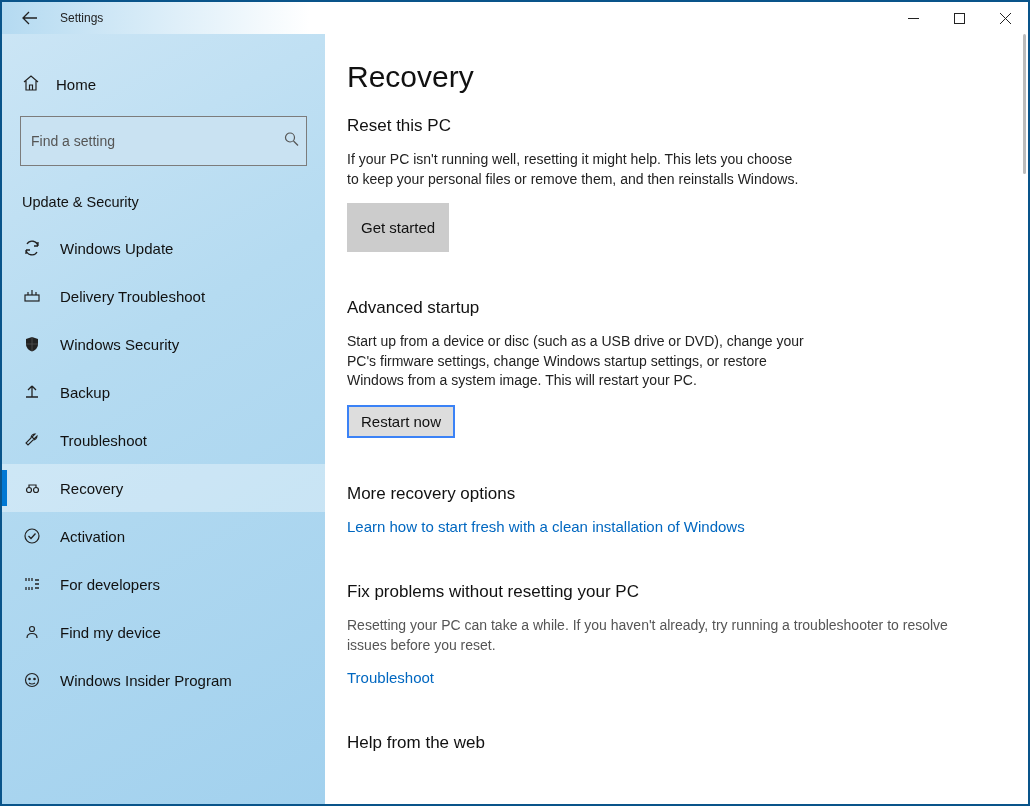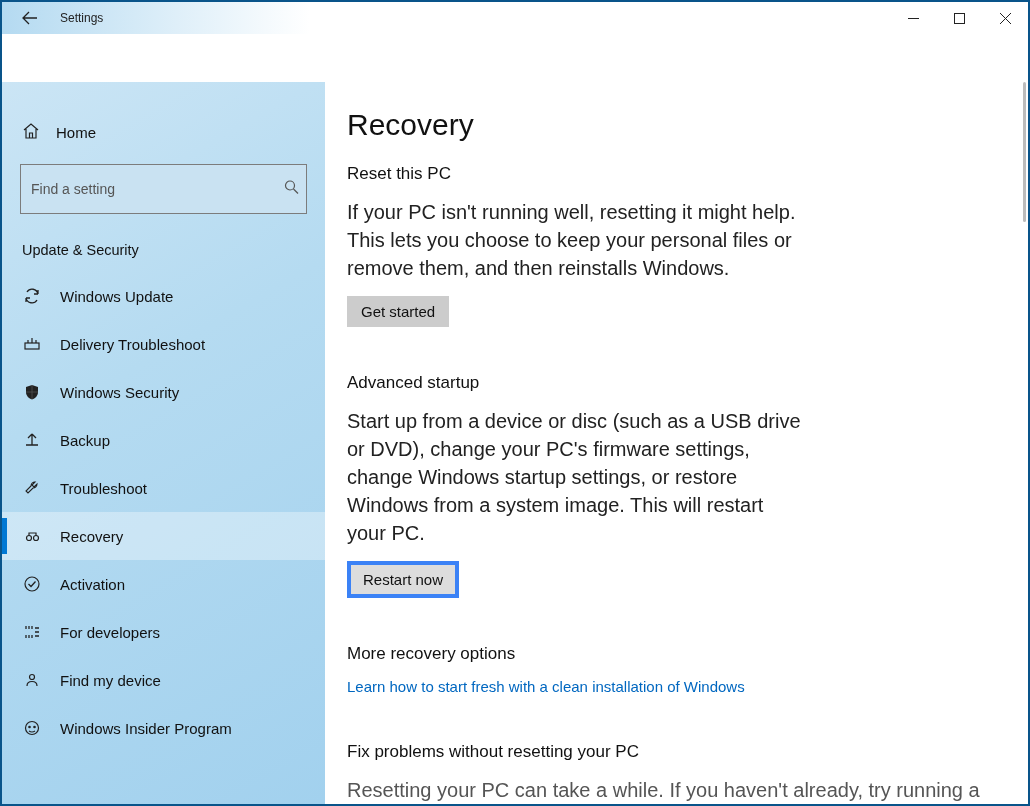--- a/index.html
+++ b/index.html
@@ -4,21 +4,20 @@
 <style>
   * { box-sizing: border-box; margin: 0; padding: 0; font-family: "Segoe UI", Arial, sans-serif; }
   html, body { width: 1030px; height: 806px; overflow: hidden; }
   .window {
     width: 1030px; height: 806px;
     border: 2px solid #09548a;
     background: #fff;
     position: relative;
     display: flex;
     flex-direction: column;
-    gap: 48px;
   }
   .titlebar {
     height: 32px;
     display: flex;
     align-items: center;
     justify-content: flex-end;
     background: linear-gradient(to right, #b4daf1, #fff 30%);
   }
   .titlebar-left {
     position: absolute;
@@ -122,39 +121,39 @@
     color: #111;
     margin-bottom: 22px;
   }
   .section-title {
     font-size: 17px;
     font-weight: 500;
     color: #111;
     margin-bottom: 14px;
   }
   .section-body {
-    font-size: 20px;
+    font-size: 14px;
     color: #222;
     line-height: 1.4;
     margin-bottom: 14px;
     max-width: 460px;
   }
   .section-body.wide { max-width: 660px; color:#555; }
   .btn {
     display: inline-block;
-    padding: 7px 14px;
+    padding: 16px 14px;
     background: #ccc;
     border: none;
     font-size: 15px;
     color: #111;
     cursor: pointer;
   }
   .btn.framed {
     background: #ddd;
-    border: 4px solid #3b82f6;
+    border: 2px solid #3b82f6;
     padding: 6px 12px;
   }
   .section { margin-bottom: 46px; }
   .link {
     color: #0067c0;
     font-size: 15px;
     cursor: pointer;
   }
   .scroll-track {
     position: absolute;

